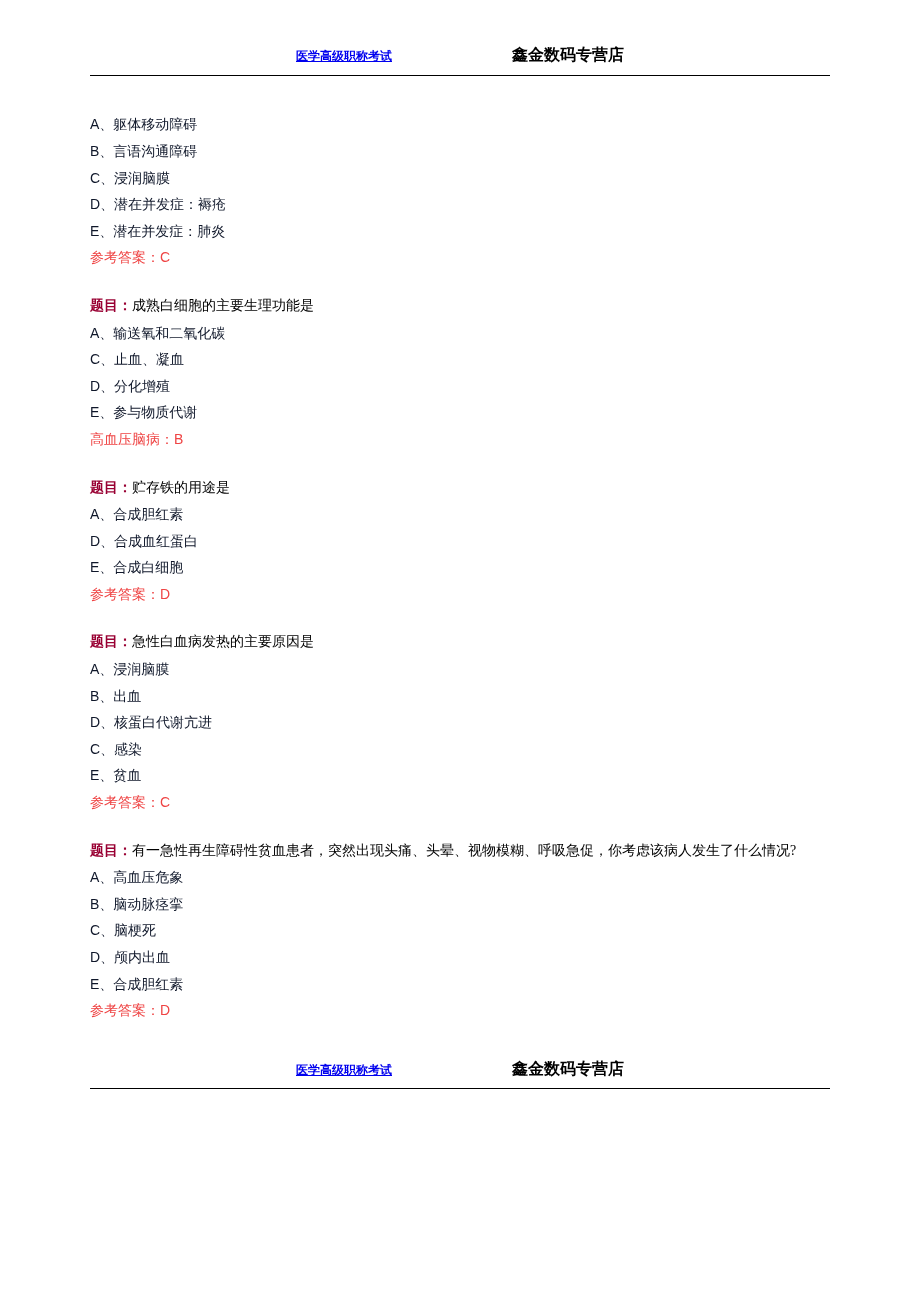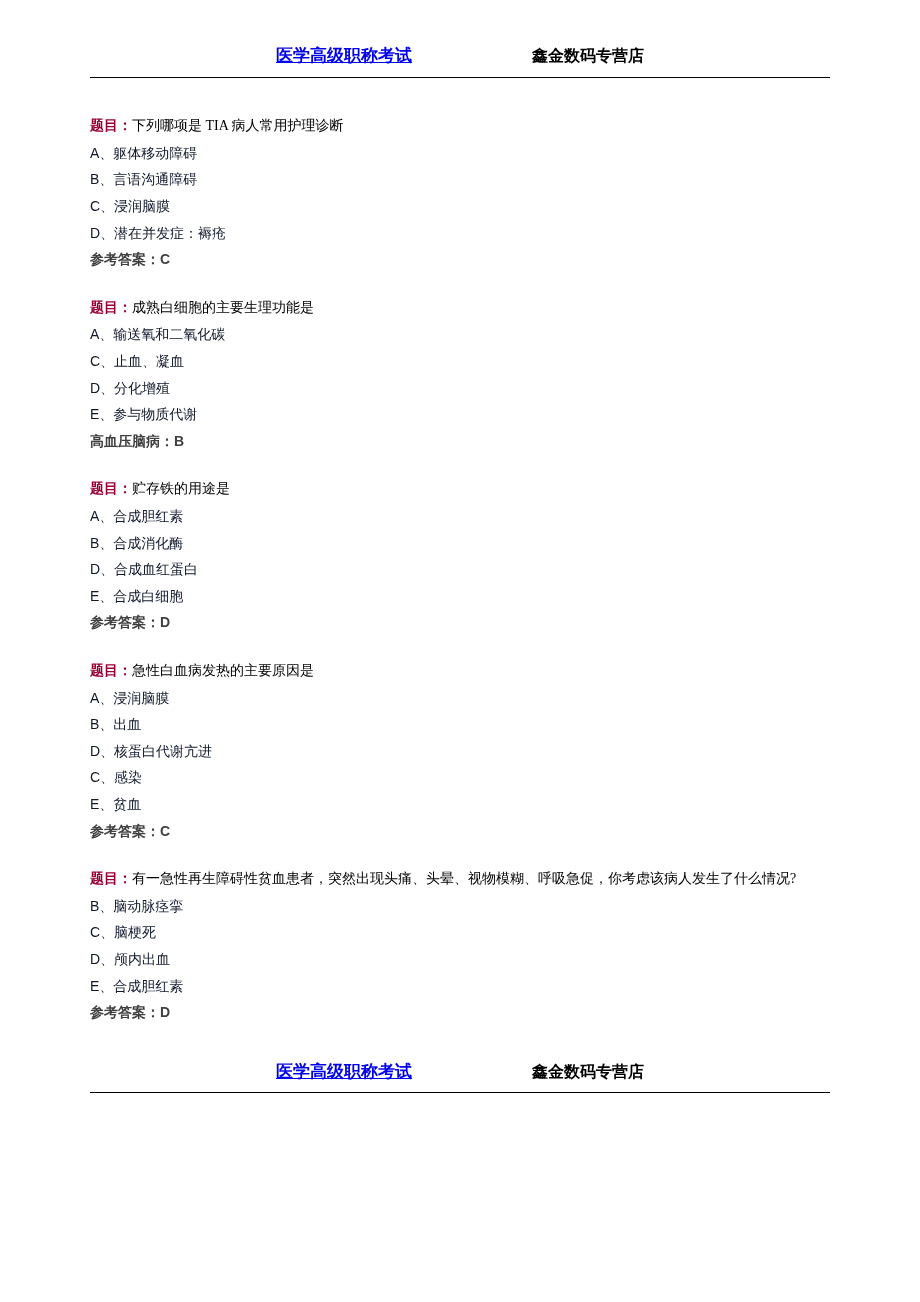--- a/index.html
+++ b/index.html
@@ -21,21 +21,21 @@
       display: flex;
       justify-content: center;
       align-items: baseline;
       gap: 120px;
       margin-bottom: 5px;
     }
     .header-link {
       color: #0000ee;
       text-decoration: underline;
       font-weight: bold;
-      font-size: 17px;
+      font-size: 12px;
     }
     .header-text {
       color: #000;
       font-weight: bold;
       font-size: 16px;
     }
     .divider {
       border: none;
       border-top: 1.5px solid #000;
       margin-bottom: 35px;
@@ -48,22 +48,22 @@
       font-weight: bold;
     }
     .stem-text {
       color: #000;
     }
     .option {
       color: #0f172a;
       font-family: Arial, "SimSun", sans-serif;
     }
     .answer {
-      color: #404040;
-      font-weight: bold;
+      color: #ef4444;
+      font-weight: normal;
       font-family: Arial, "SimSun", sans-serif;
     }
     .footer-row {
       display: flex;
       justify-content: center;
       align-items: baseline;
       gap: 120px;
       margin-top: 30px;
       border-bottom: 1.5px solid #000;
       padding-bottom: 4px;
@@ -73,54 +73,54 @@
 <body>
 
 <div class="header-row">
   <a href="#" class="header-link">医学高级职称考试</a>
   <span class="header-text">鑫金数码专营店</span>
 </div>
 <hr class="divider">
 
 <div id="questions-container">
     <div class="question-block">
-      <div><span class="stem-label">题目：</span><span class="stem-text">下列哪项是 TIA 病人常用护理诊断</span></div>
       <div class="option">A、躯体移动障碍</div>
       <div class="option">B、言语沟通障碍</div>
       <div class="option">C、浸润脑膜</div>
       <div class="option">D、潜在并发症：褥疮</div>
+      <div class="option">E、潜在并发症：肺炎</div>
       <div class="answer">参考答案：C</div>
     </div>
     <div class="question-block">
       <div><span class="stem-label">题目：</span><span class="stem-text">成熟白细胞的主要生理功能是</span></div>
       <div class="option">A、输送氧和二氧化碳</div>
       <div class="option">C、止血、凝血</div>
       <div class="option">D、分化增殖</div>
       <div class="option">E、参与物质代谢</div>
       <div class="answer">高血压脑病：B</div>
     </div>
     <div class="question-block">
       <div><span class="stem-label">题目：</span><span class="stem-text">贮存铁的用途是</span></div>
       <div class="option">A、合成胆红素</div>
-      <div class="option">B、合成消化酶</div>
       <div class="option">D、合成血红蛋白</div>
       <div class="option">E、合成白细胞</div>
       <div class="answer">参考答案：D</div>
     </div>
     <div class="question-block">
       <div><span class="stem-label">题目：</span><span class="stem-text">急性白血病发热的主要原因是</span></div>
       <div class="option">A、浸润脑膜</div>
       <div class="option">B、出血</div>
       <div class="option">D、核蛋白代谢亢进</div>
       <div class="option">C、感染</div>
       <div class="option">E、贫血</div>
       <div class="answer">参考答案：C</div>
     </div>
     <div class="question-block">
       <div><span class="stem-label">题目：</span><span class="stem-text">有一急性再生障碍性贫血患者，突然出现头痛、头晕、视物模糊、呼吸急促，你考虑该病人发生了什么情况?</span></div>
+      <div class="option">A、高血压危象</div>
       <div class="option">B、脑动脉痉挛</div>
       <div class="option">C、脑梗死</div>
       <div class="option">D、颅内出血</div>
       <div class="option">E、合成胆红素</div>
       <div class="answer">参考答案：D</div>
     </div>
   </div>
 
 <div class="footer-row">
   <a href="#" class="header-link">医学高级职称考试</a>

